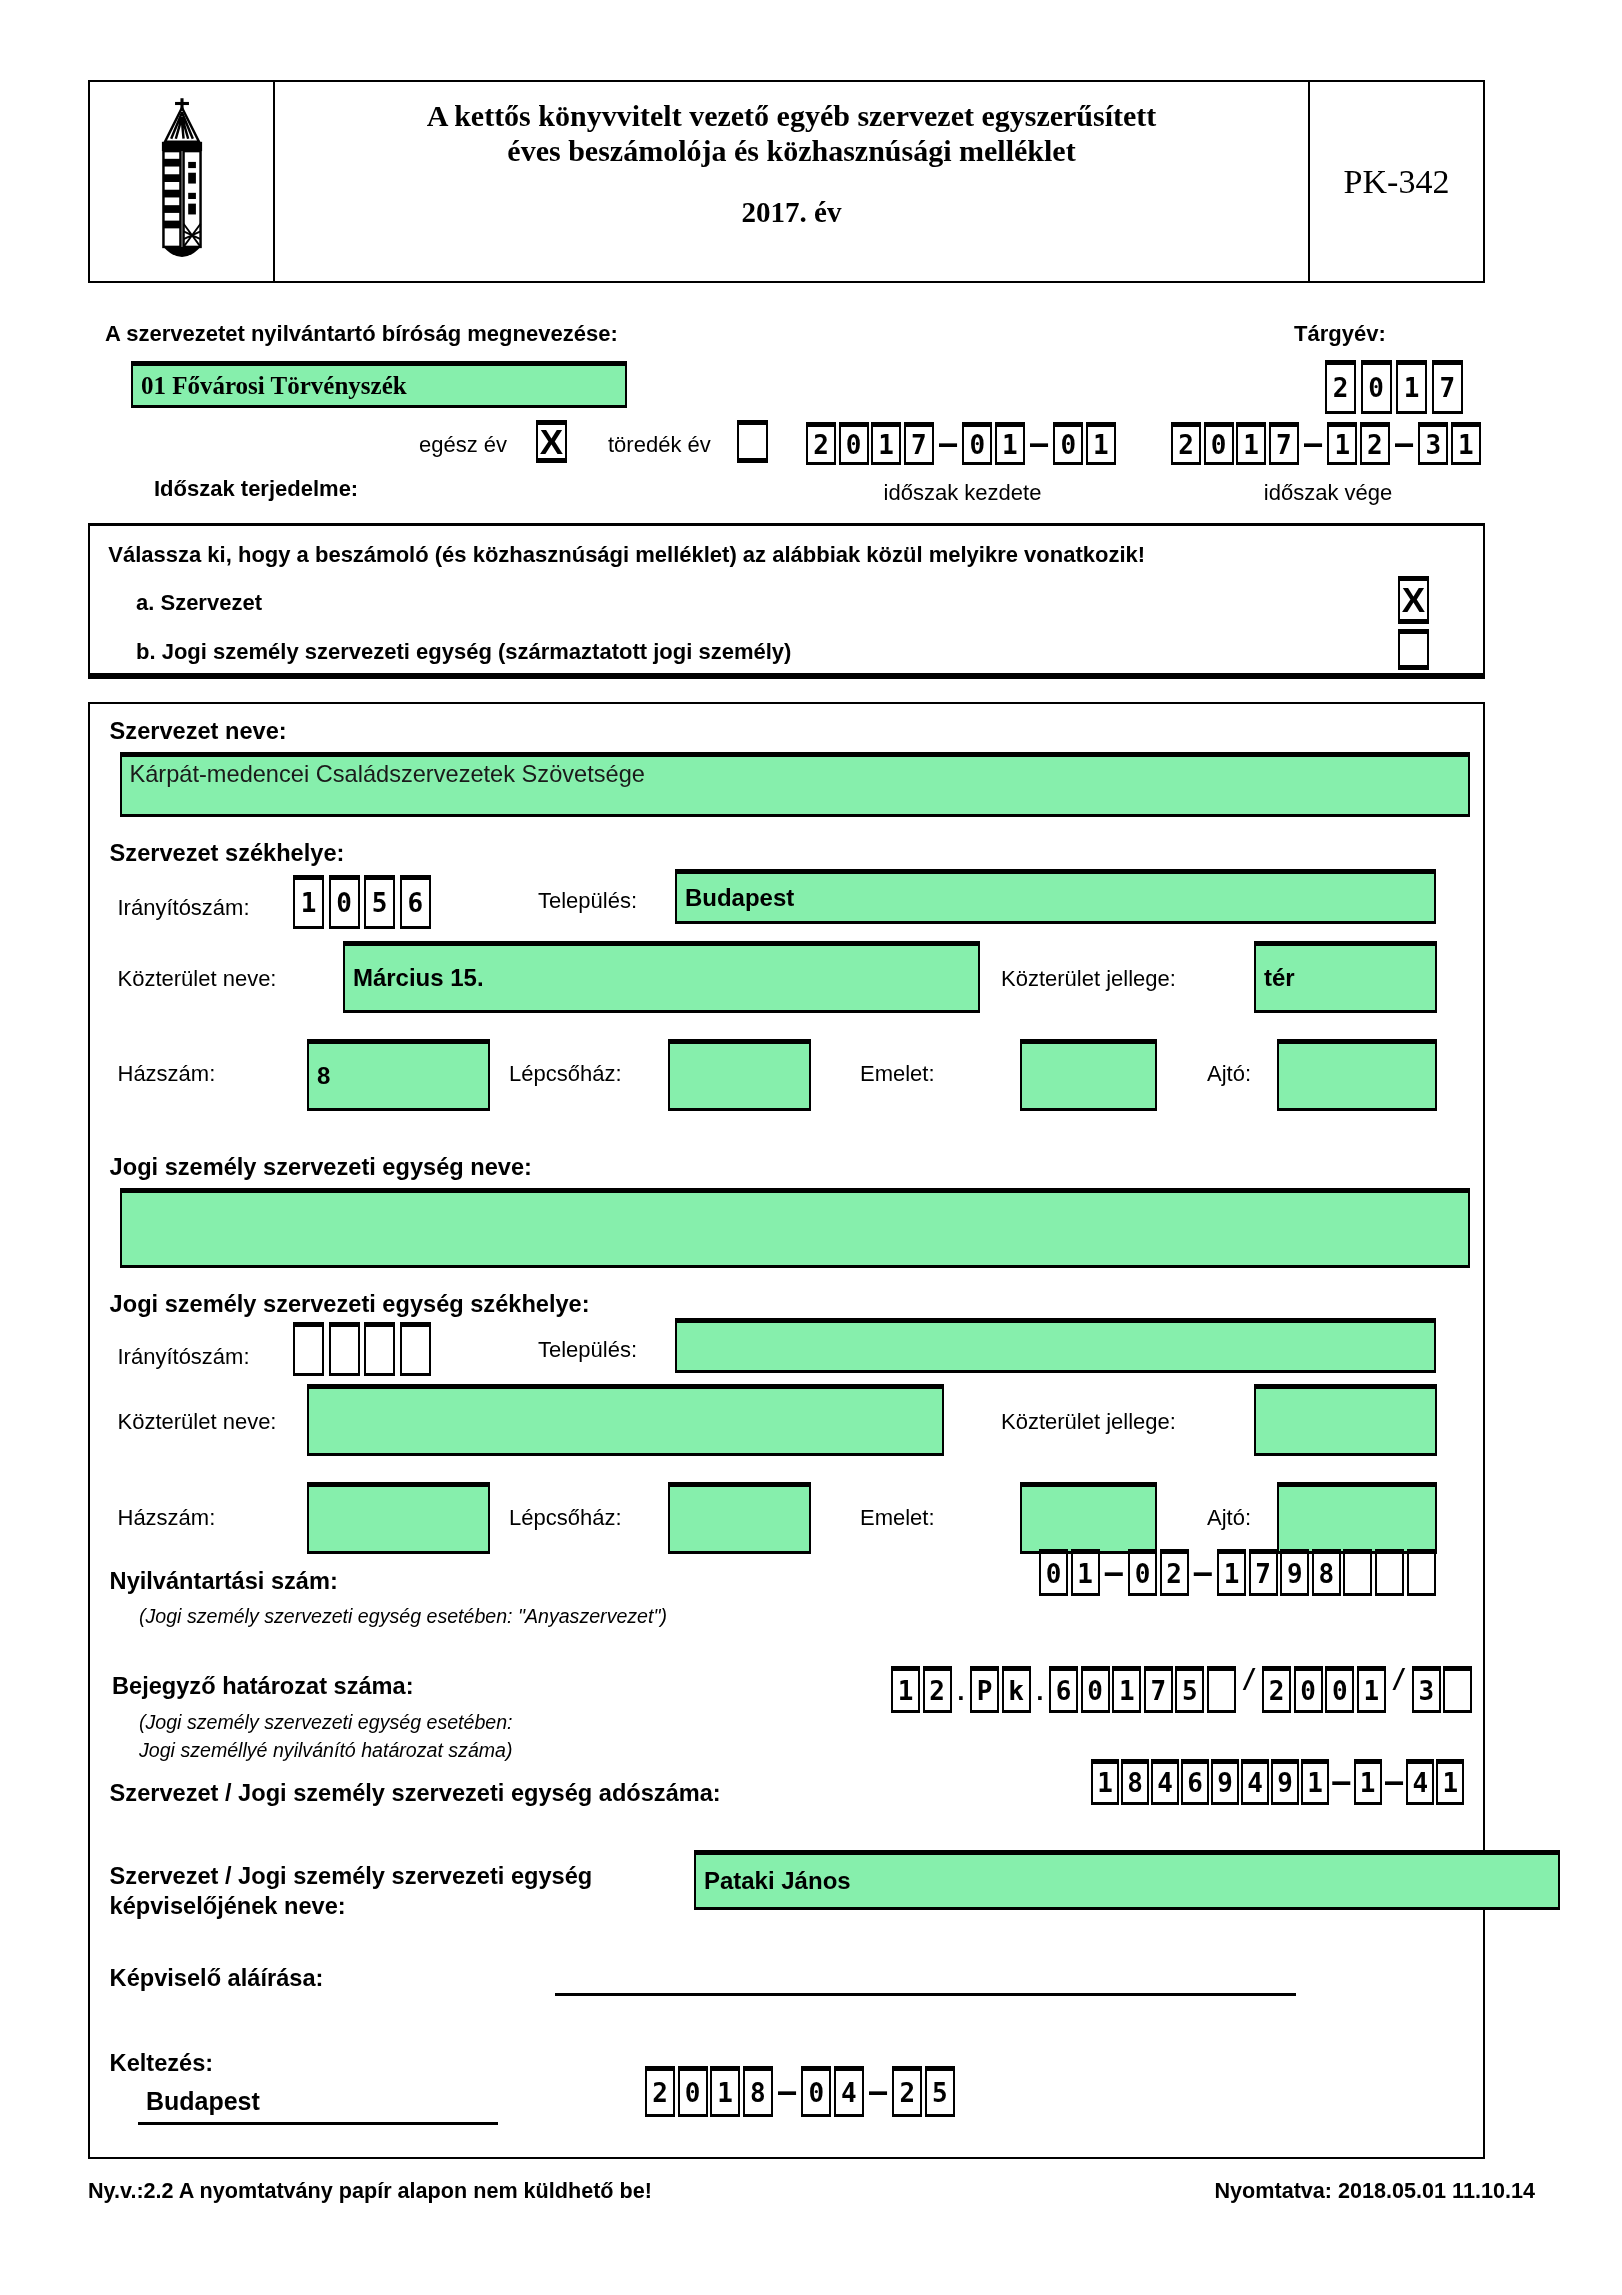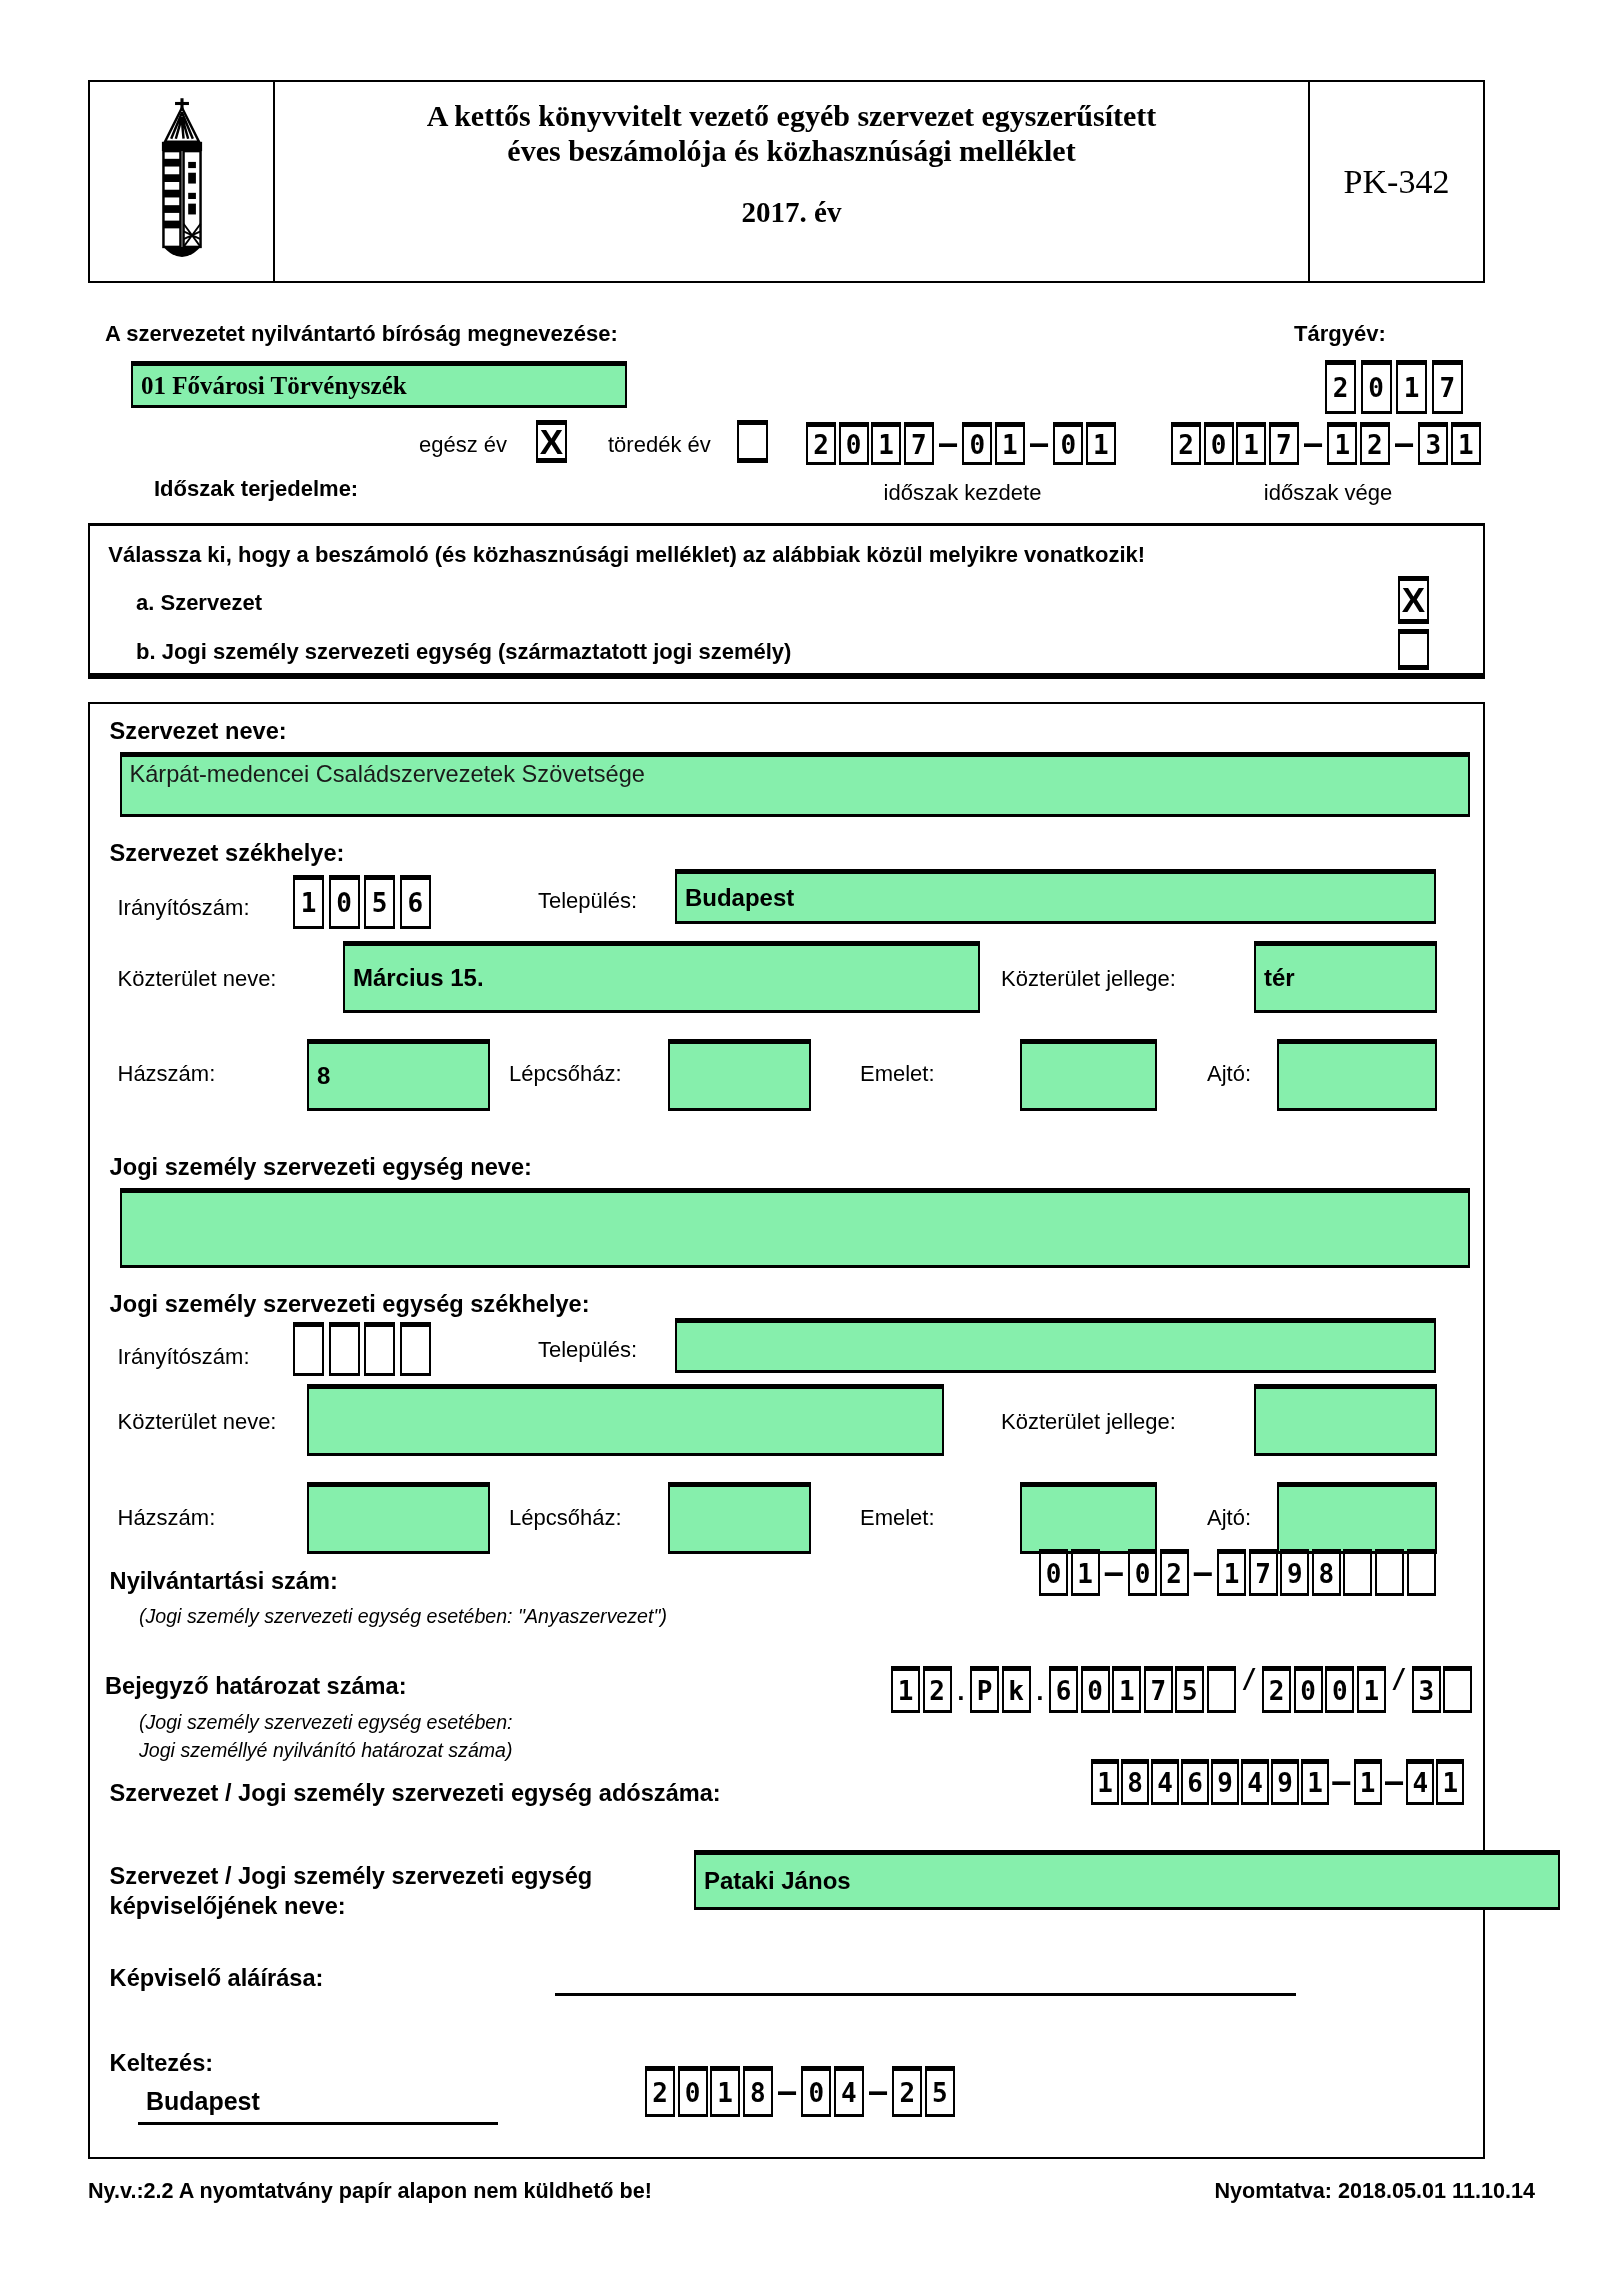--- a/index.html
+++ b/index.html
@@ -278,21 +278,21 @@
           <span class="cell cell-b">1</span>
           <span class="cell cell-b">7</span>
           <span class="cell cell-b">9</span>
           <span class="cell cell-b">8</span>
           <span class="cell cell-b"></span>
           <span class="cell cell-b"></span>
           <span class="cell cell-b"></span>
         </span>
     </div>
 
-    <div class="abs h36" style="left:15px; top:969px;">Bejegyző határozat száma:</div>
+    <div class="abs h36" style="left:22px; top:969px;">Bejegyző határozat száma:</div>
     <div class="abs italic" style="left:49px; top:1007px;">(Jogi személy szervezeti egység esetében:</div>
     <div class="abs italic" style="left:49px; top:1035px;">Jogi személlyé nyilvánító határozat száma)</div>
     <div class="abs cells" style="left:801px; top:962px;">
       <span class="grp">
           <span class="cell cell-b">1</span>
           <span class="cell cell-b">2</span>
         </span>
       <span class="dash small">.</span>
       <span class="grp">
           <span class="cell cell-b">P</span>

